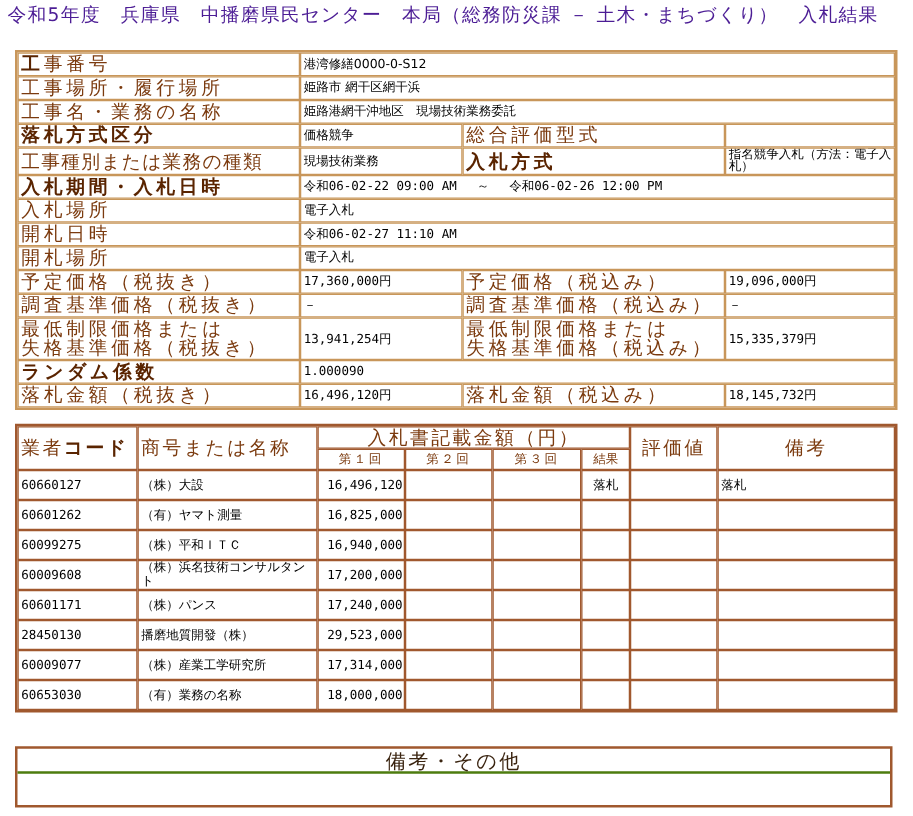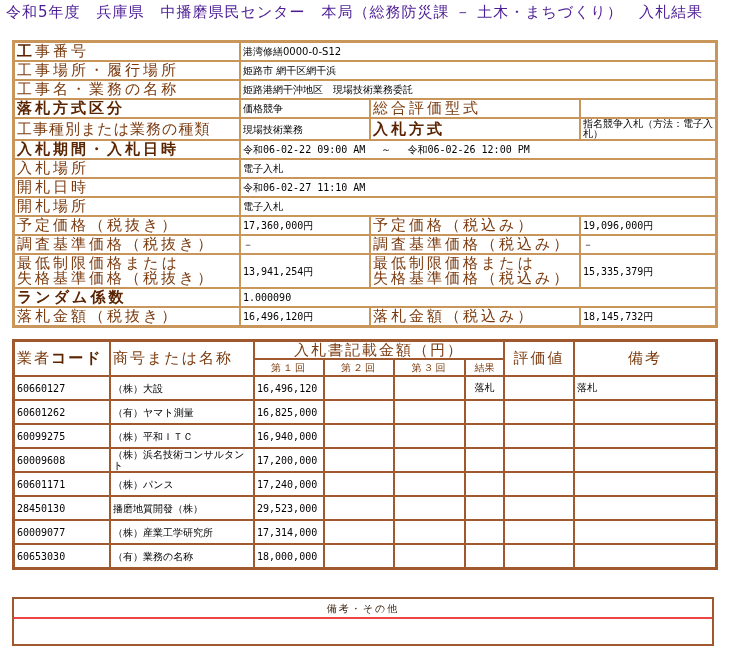--- a/index.html
+++ b/index.html
@@ -53,32 +53,32 @@
       line-height: 15px; white-space: nowrap;
     }
     .bids th.left { text-align: left; }
     .bids th b { color: #5A2400; }
     .bids th.sub { font-size: 10px; height: 15px; }
     .bids td {
       height: 22px; font-size: 10px; vertical-align: middle;
       font-family: "DejaVu Sans Mono", "Liberation Mono", monospace;
     }
     .bids td.name { font-family: "DejaVu Sans", sans-serif; font-size: 10px; line-height: 11px; }
-    .bids td.amt { padding-right: 1px; }
+    .bids td.amt { text-align: right; padding-right: 1px; }
     .bids td.res { text-align: center; font-family: "DejaVu Sans", sans-serif; }
     .bids td.note { font-family: "DejaVu Sans", sans-serif; }
 
     
     .remarks {
       position: absolute; left: 12px; top: 597px; width: 702px;
       border: 2px solid #A0582E;
     }
     .remarks th {
-      border-bottom: 2px solid #ef4444; height: 16px;
-      color: #3a2410; font-weight: normal; font-size: 10px; letter-spacing: 2px;
+      border-bottom: 2px solid #4d7c0f; height: 16px;
+      color: #3a2410; font-weight: normal; font-size: 16px; letter-spacing: 2px;
       line-height: 15px;
     }
     .remarks td { height: 23px; }
   </style>
 </head>
 <body>
 
 <div class="page-title">令和5年度　兵庫県　中播磨県民センター　本局（総務防災課 － 土木・まちづくり）　入札結果</div>
 
 <table class="info">

